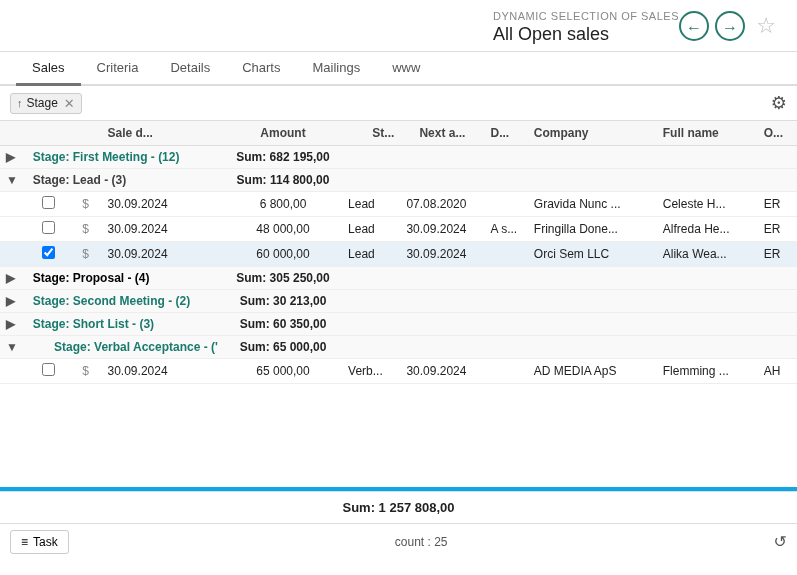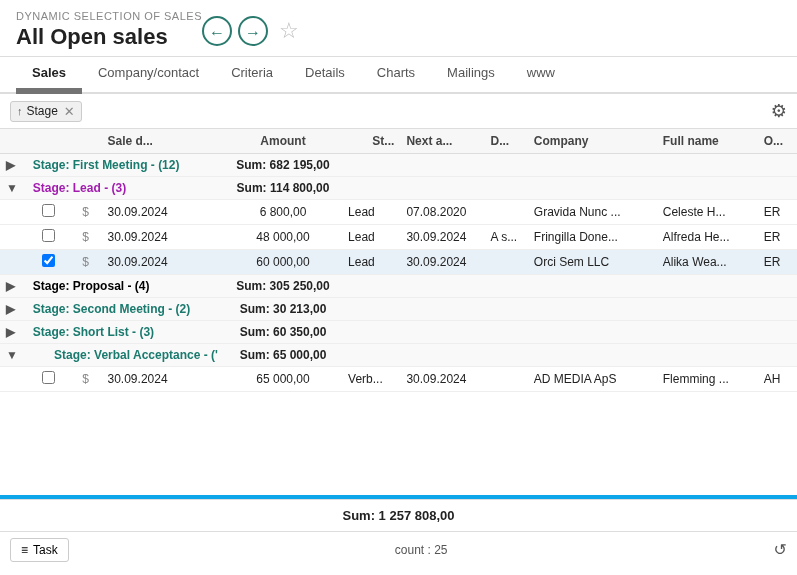--- a/index.html
+++ b/index.html
@@ -1,29 +1,29 @@
 <!DOCTYPE html>
 <html><head>
   <meta charset="utf-8">
   <style>
     * { box-sizing: border-box; margin: 0; padding: 0; }
     body { font-family: Arial, sans-serif; font-size: 13px; background: #fff; width: 797px; height: 575px; overflow: hidden; color: #222; }
 
     
-    .header { padding: 10px 16px 6px 16px; border-bottom: 1px solid #ddd; display: flex; justify-content: flex-start; align-items: flex-end; }
+    .header { padding: 10px 16px 6px 16px; border-bottom: 1px solid #ddd; display: flex; justify-content: flex-end; align-items: flex-end; }
     .header-left .subtitle { font-size: 11px; color: #888; text-transform: uppercase; letter-spacing: 0.5px; margin-bottom: 2px; }
-    .header-left .title { font-size: 22px; font-weight: bold; color: #222; }
+    .header-left .title { font-size: 18px; font-weight: normal; color: #222; }
     .header-right { display: flex; align-items: center; gap: 6px; padding-bottom: 4px; }
     .nav-btn { width: 30px; height: 30px; border-radius: 50%; border: 2px solid #2a7a6e; background: #fff; cursor: pointer; display: flex; align-items: center; justify-content: center; color: #2a7a6e; font-size: 16px; font-weight: bold; }
     .star-btn { width: 30px; height: 30px; border: none; background: none; cursor: pointer; font-size: 22px; color: #bbb; display: flex; align-items: center; justify-content: center; }
 
     
     .tabs { display: flex; border-bottom: 2px solid #ddd; padding: 0 16px; }
     .tab { padding: 8px 16px; cursor: pointer; font-size: 13px; color: #555; border-bottom: 2px solid transparent; margin-bottom: -2px; }
-    .tab.active { color: #222; border-bottom: 6px solid #737373; font-weight: 700; }
+    .tab.active { color: #222; border-bottom: 3px solid #737373; font-weight: 400; }
 
     
     .filter-bar { display: flex; align-items: center; padding: 6px 10px; border-bottom: 1px solid #ddd; gap: 6px; }
     .filter-tag { display: flex; align-items: center; gap: 4px; background: #f0f0f0; border: 1px solid #ccc; border-radius: 3px; padding: 2px 6px; font-size: 12px; }
     .filter-tag .arrow { font-size: 11px; color: #555; }
     .filter-tag .close { cursor: pointer; color: #888; font-size: 13px; margin-left: 2px; }
     .gear-btn { margin-left: auto; background: none; border: none; cursor: pointer; font-size: 18px; color: #555; }
 
     
     .table-container { overflow-y: auto; height: 370px; border-bottom: 4px solid #0ea5e9; }
@@ -53,21 +53,21 @@
     
     .table-container::-webkit-scrollbar { width: 8px; }
     .table-container::-webkit-scrollbar-track { background: #f0f0f0; }
     .table-container::-webkit-scrollbar-thumb { background: #bbb; border-radius: 4px; }
 
     .col-checkbox { width: 30px; }
     .col-dollar { width: 22px; }
     .col-saled { width: 85px; }
     .col-amount { width: 100px; }
     .col-stage { width: 52px; text-align: right; }
-    .col-nexta { width: 75px; }
+    .col-nexta { width: 75px; text-align: center; }
     .col-d { width: 28px; }
     .col-company { width: 115px; }
     .col-fullname { width: 90px; }
     .col-o { width: 35px; }
   </style>
 </head>
 <body>
 
 <div class="header">
   <div class="header-left">
@@ -76,21 +76,20 @@
   </div>
   <div class="header-right">
     <button class="nav-btn">←</button>
     <button class="nav-btn">→</button>
     <button class="star-btn">☆</button>
   </div>
 </div>
 
 <div class="tabs">
   <div class="tab active">Sales</div>
-  <div class="tab">Company/contact</div>
   <div class="tab">Criteria</div>
   <div class="tab">Details</div>
   <div class="tab">Charts</div>
   <div class="tab">Mailings</div>
   <div class="tab">www</div>
 </div>
 
 <div class="filter-bar">
   <div class="filter-tag">
     <span class="arrow">↑</span>
@@ -119,21 +118,21 @@
     </thead>
     <tbody id="table-body">
     <tr class="group-row">
         <td><span class="expand-icon">▶</span></td>
         <td colspan="3" style="color:#1a7a6e;">Stage: First Meeting - (12)</td>
         <td class="amount-cell">Sum: 682 195,00</td>
         <td colspan="6"></td>
       </tr>
         <tr class="group-row">
         <td><span class="expand-icon">▼</span></td>
-        <td colspan="3" style="color:#a21caf;">Stage: Lead - (3)</td>
+        <td colspan="3" style="color:#404040;">Stage: Lead - (3)</td>
         <td class="amount-cell">Sum: 114 800,00</td>
         <td colspan="6"></td>
       </tr>
         <tr>
         <td></td>
         <td class="checkbox-col"><input type="checkbox" style=""></td>
         <td class="dollar-col" style="color:#888;">$</td>
         <td>30.09.2024</td>
         <td class="amount-cell">6 800,00</td>
         <td>Lead</td>

